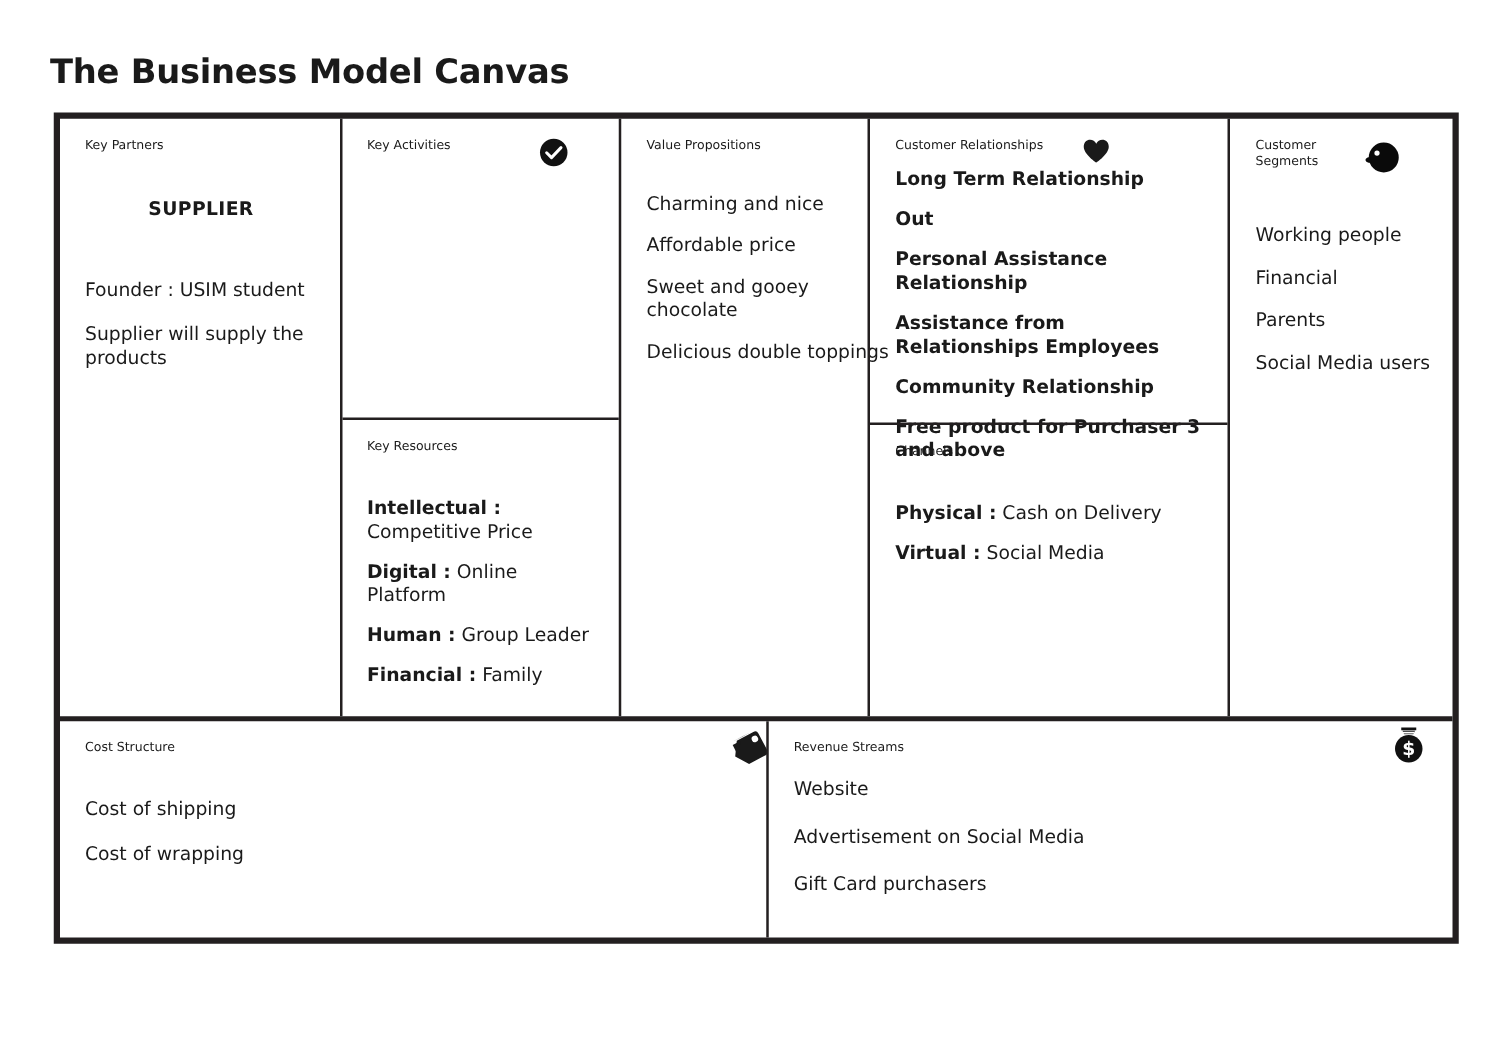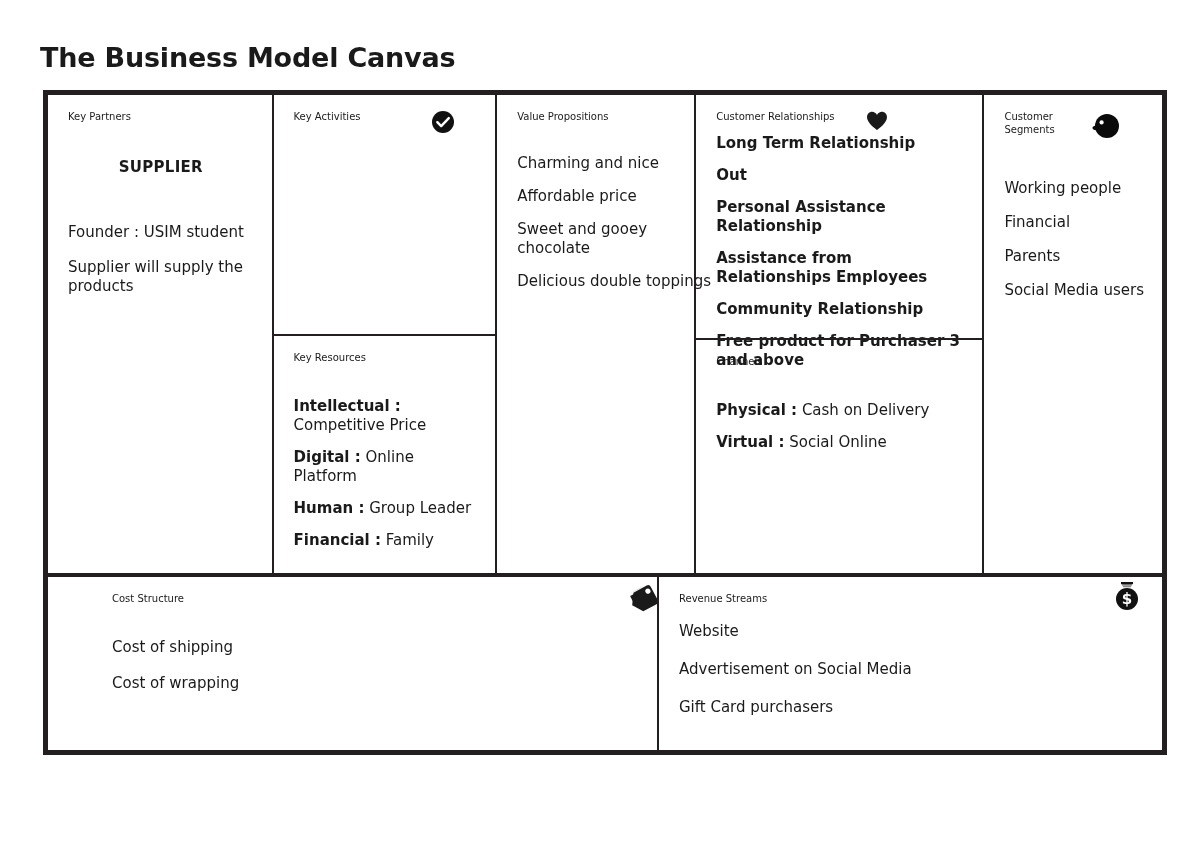--- a/index.html
+++ b/index.html
@@ -55,21 +55,20 @@
   }
 
   .bottom-row {
     position: absolute;
     left: 0;
     top: 478px;
     right: 0;
     bottom: 0;
     display: flex;
     border-top: 4px solid #231f20;
-    padding-left: 44px;
   }
 
   
   .col {
     box-sizing: border-box;
     position: relative;
     height: 100%;
   }
   .col-partners      { width: 232px; }
   .col-activities    { width: 232px; border-left: 2px solid #231f20; display: flex; flex-direction: column; }
@@ -283,21 +282,21 @@
             <div class="cell-head">
               <div class="cell-title">Channels</div>
             </div>
             <div class="entries ch">
               <div class="entry">
                 <span class="lbl">Physical :</span>
                 <span>Cash on Delivery</span>
               </div>
               <div class="entry">
                 <span class="lbl">Virtual :</span>
-                <span>Social Online</span>
+                <span>Social Media</span>
               </div>
             </div>
           </div>
         </div>
       </div>
 
       <div class="col col-segments">
         <div class="cell-pad">
           <div class="cell-head">
             <div class="cell-title wrap">Customer Segments</div>

